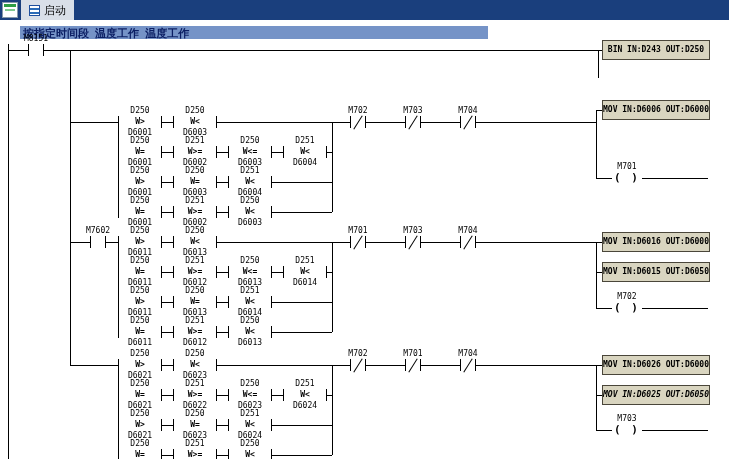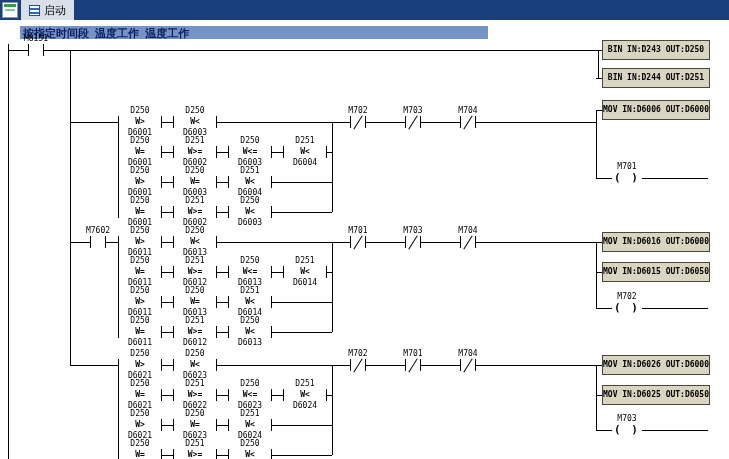--- a/index.html
+++ b/index.html
@@ -58,24 +58,20 @@
       <div class="lbl" style="left: 0px; top: 0px; width: 60px;">M8151</div>
       <div class="white" style="left: 23px; top: 9px; width: 14px; height: 12px;"></div>
       <div class="bar" style="left: 22px; top: 9px; height: 12px;"></div>
       <div class="bar" style="left: 37px; top: 9px; height: 12px;"></div>
     </div>
     <div class="wv" style="left: 598px; top: 30px; height: 28px;"></div>
     <div class="abs" style="left: 596px; top: 20px; width: 114px; height: 20px;">
       <div class="wh" style="left: 0px; top: 10px; width: 6px;"></div>
       <div class="blkbox" style="left: 6px; top: 0px; width: 108px; height: 20px;">BIN IN:D243 OUT:D250</div>
     </div>
-    <div class="abs" style="left: 596px; top: 48px; width: 114px; height: 20px;">
-      <div class="wh" style="left: 0px; top: 10px; width: 6px;"></div>
-      <div class="blkbox" style="left: 6px; top: 0px; width: 108px; height: 20px;">BIN IN:D244 OUT:D251</div>
-    </div>
     <div class="wh" style="left: 70px; top: 102px; width: 526px;"></div>
     <div class="abs" style="left: 110px; top: 87px; width: 60px; height: 39px;">
       <div class="lbl" style="left: 0px; top: 0px; width: 60px;">D250</div>
       <div class="white" style="left: 9px; top: 9px; width: 42px; height: 12px;"></div>
       <div class="op" style="left: 9px; top: 9px; width: 42px; height: 12px;">W&gt;</div>
       <div class="bar" style="left: 8px; top: 9px; height: 12px;"></div>
       <div class="bar" style="left: 51px; top: 9px; height: 12px;"></div>
       <div class="lbl" style="left: 0px; top: 22px; width: 60px;">D6001</div>
     </div>
     <div class="abs" style="left: 165px; top: 87px; width: 60px; height: 39px;">
@@ -463,21 +459,21 @@
       <div class="white" style="left: 23px; top: 9px; width: 14px; height: 12px;"></div>
       <div class="bar" style="left: 22px; top: 9px; height: 12px;"></div>
       <div class="bar" style="left: 37px; top: 9px; height: 12px;"></div>
       <div class="slash" style="left: 22px; top: 15px; width: 16px;"></div>
     </div>
     <div class="wv" style="left: 596px; top: 345px; height: 65px;"></div>
     <div class="abs" style="left: 596px; top: 335px; width: 114px; height: 20px;">
       <div class="wh" style="left: 0px; top: 10px; width: 6px;"></div>
       <div class="blkbox" style="left: 6px; top: 0px; width: 108px; height: 20px;">MOV IN:D6026 OUT:D6000</div>
     </div>
-    <div class="abs" style="left: 596px; top: 365px; width: 114px; height: 20px;">
+    <div class="abs" style="left: 596px; top: 365px; width: 114px; height: 20px; font-style: italic;">
       <div class="wh" style="left: 0px; top: 10px; width: 6px;"></div>
       <div class="blkbox" style="left: 6px; top: 0px; width: 108px; height: 20px;">MOV IN:D6025 OUT:D6050</div>
     </div>
     <div class="wh" style="left: 596px; top: 410px; width: 112px;"></div>
     <div class="abs" style="left: 597px; top: 395px; width: 60px; height: 26px;">
       <div class="lbl" style="left: 0px; top: 0px; width: 60px;">M703</div>
       <div class="coilg" style="left: 15px; top: 8px; width: 30px; height: 14px;">( )</div>
     </div>
   </div>
 

